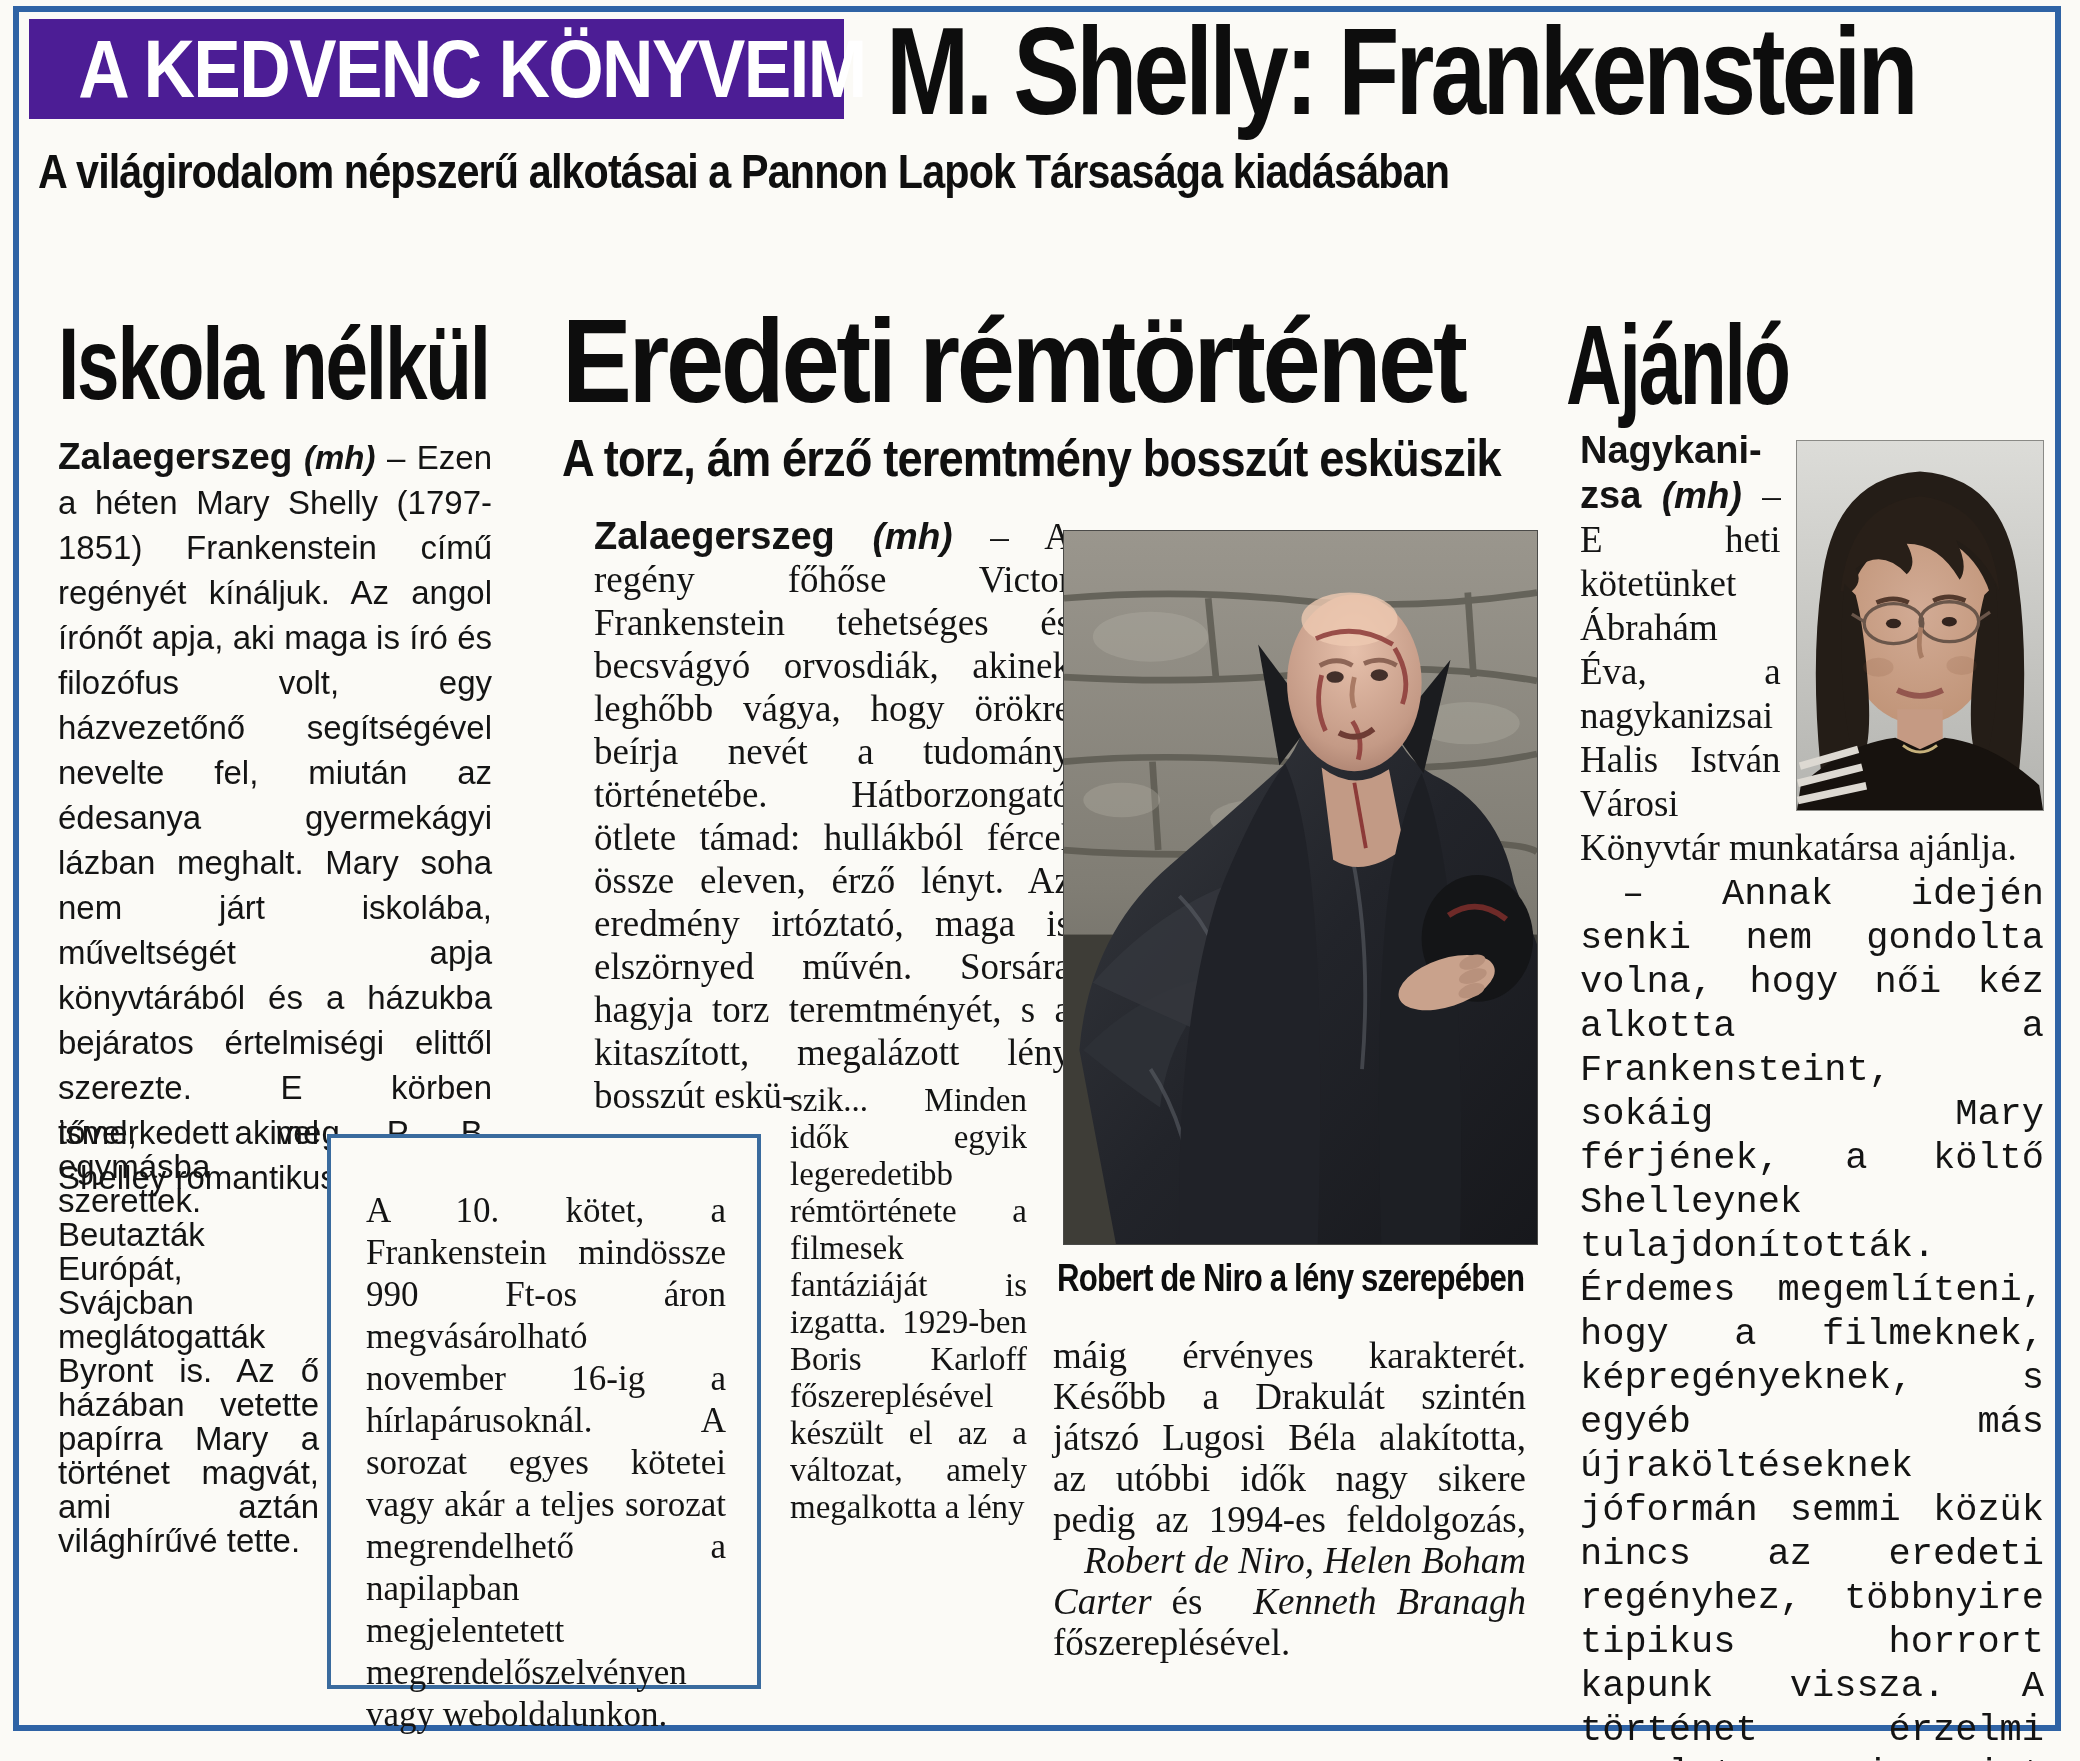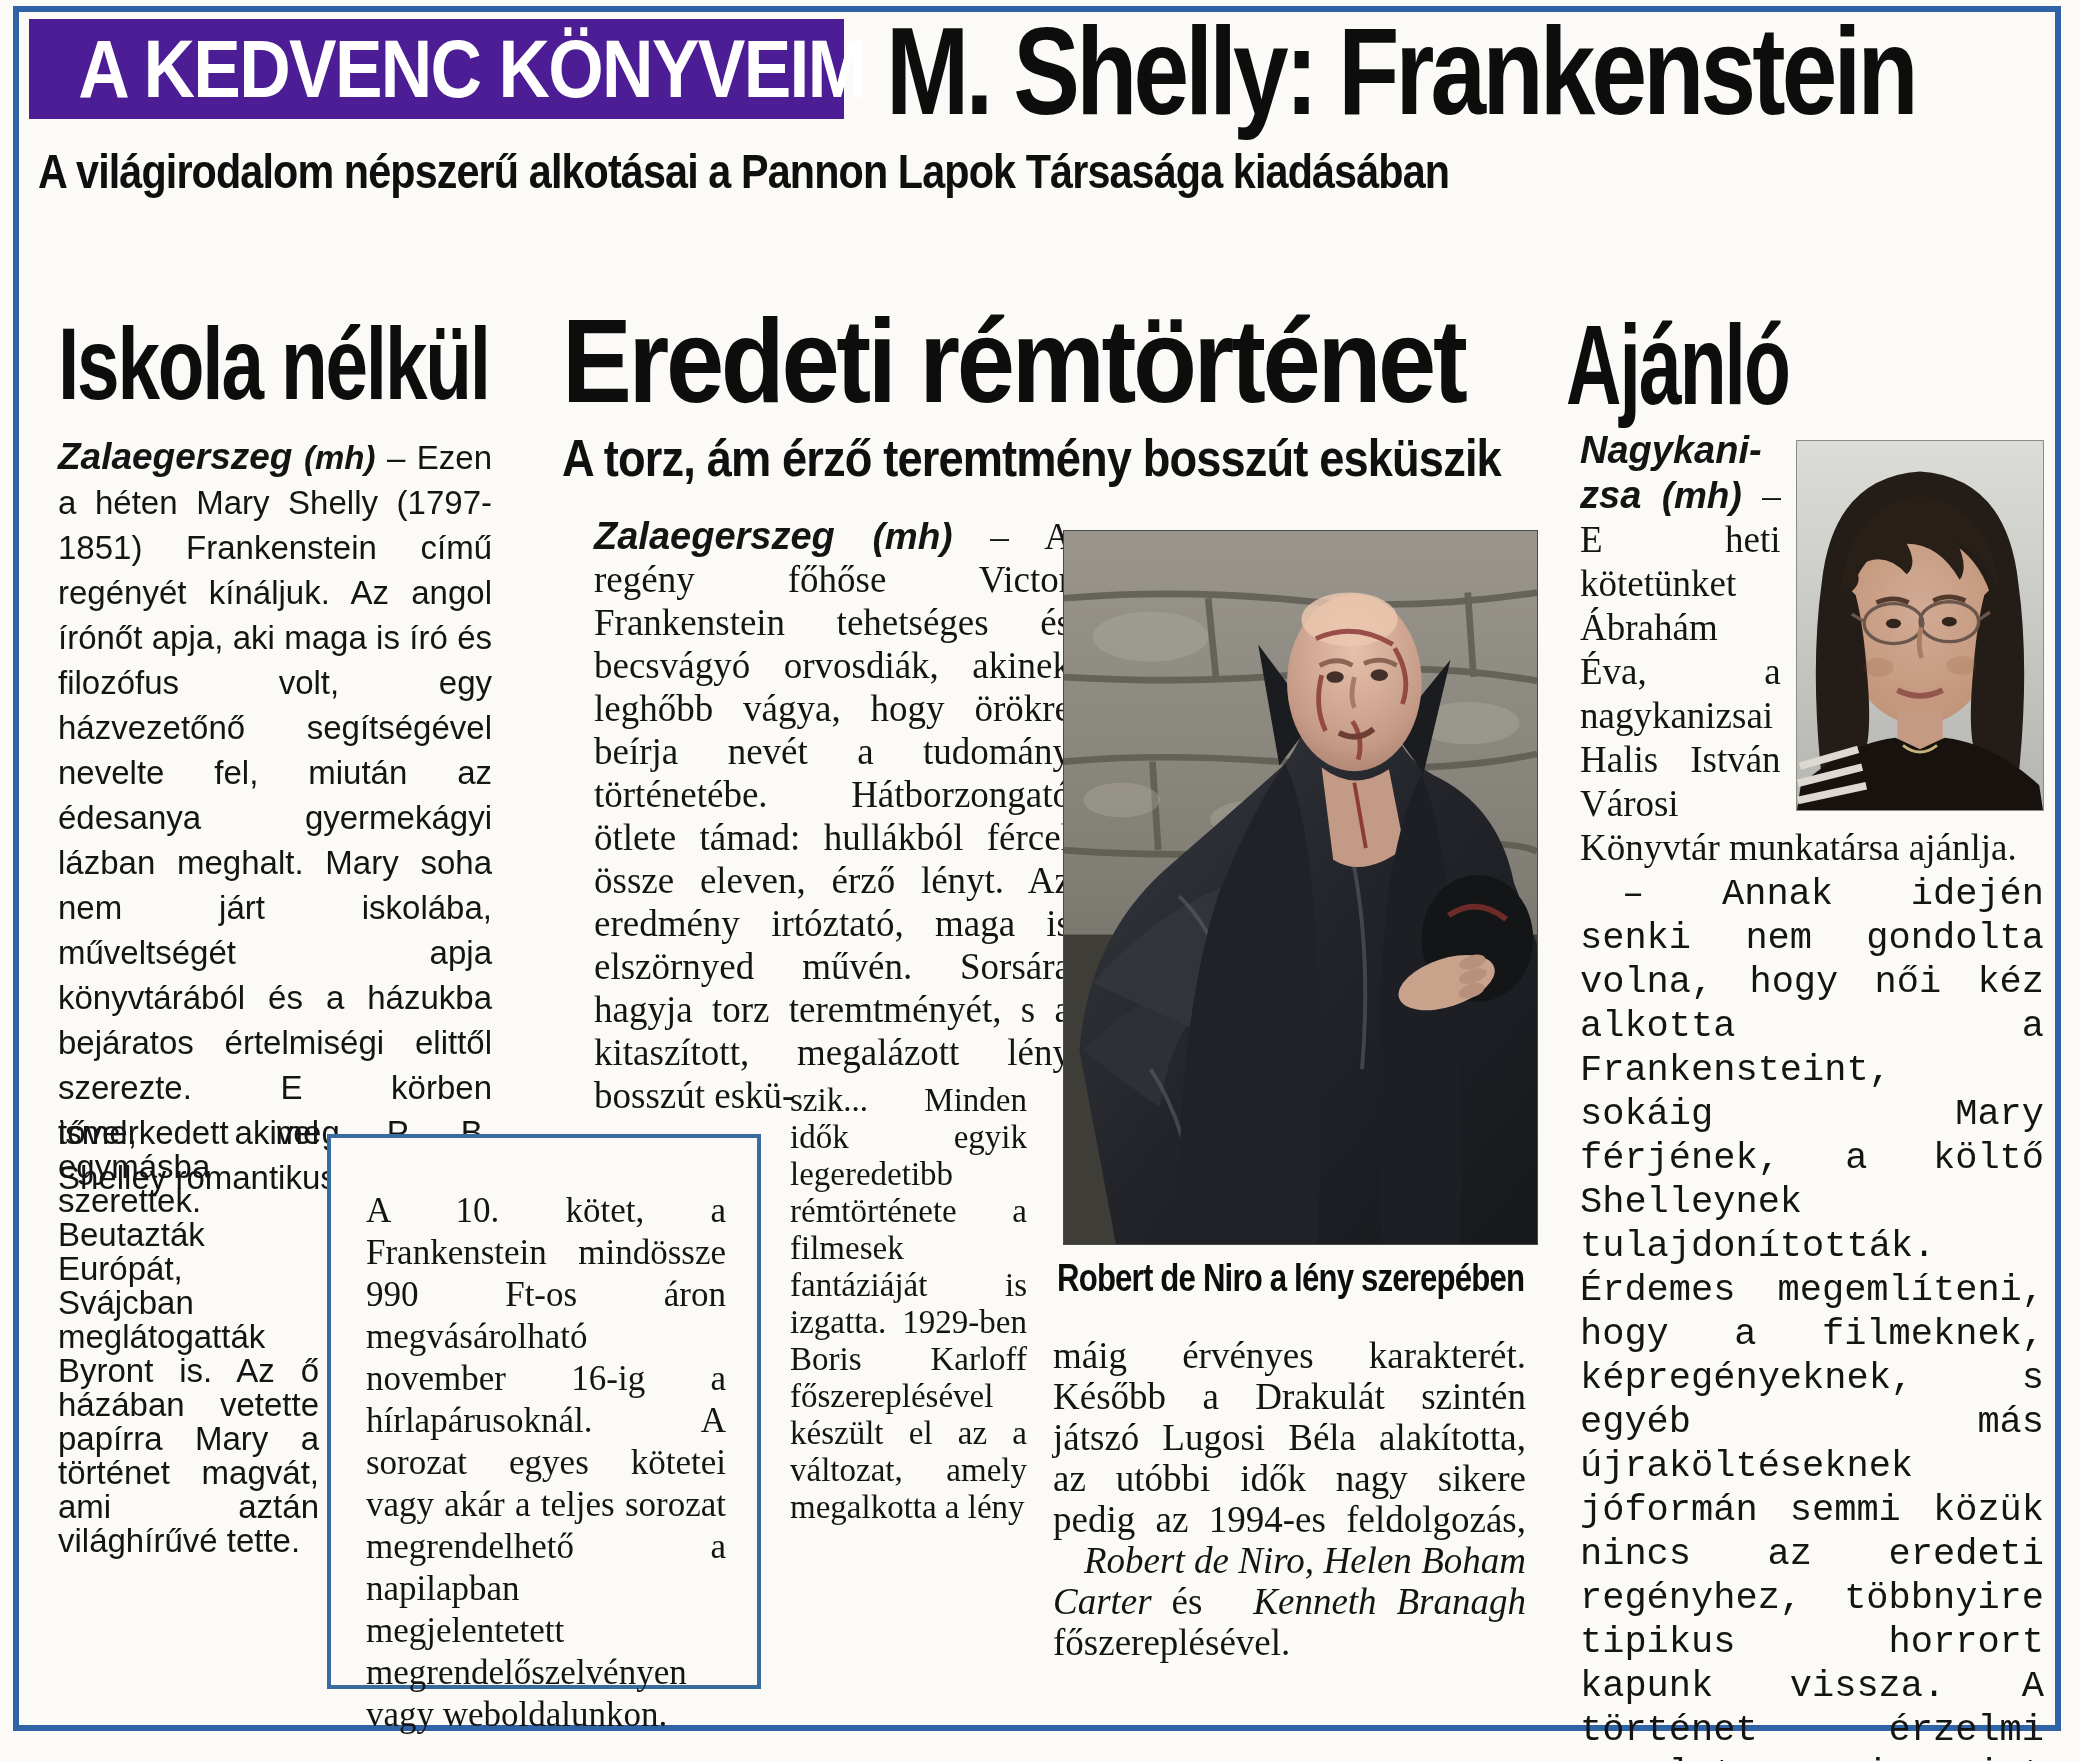--- a/index.html
+++ b/index.html
@@ -45,21 +45,21 @@
   .hl-left{left:58px;top:306px;font-size:102px;letter-spacing:-2.9px;transform:scaleX(.75);}
   .hl-main{left:562px;top:292px;font-size:119px;letter-spacing:-3.8px;transform:scaleX(.88);}
   .hl-rec{left:1566px;top:300px;font-size:113px;letter-spacing:-2.9px;transform:scaleX(.68);}
   .subhead{
     position:absolute;left:562px;top:428px;
     font-weight:bold;font-size:52px;letter-spacing:-1px;white-space:nowrap;
     transform:scaleX(.87);transform-origin:left top;color:#101010;
   }
   .col{position:absolute;text-align:justify;}
   .col p{margin:0;}
-  .dateline{font-weight:bold;font-style:italic;font-family:"Liberation Sans",sans-serif;}
+  .dateline{font-weight:bold;font-family:"Liberation Sans",sans-serif;}
   .dltag{font-style:italic;font-family:"Liberation Sans",sans-serif;font-weight:bold;}
   
   .left-p1{left:58px;top:434px;width:434px;font-size:33px;line-height:45px;}
   .left-p1 .dateline{font-size:37px;}
   .left-p2{left:58px;top:1116px;width:261px;font-size:33px;line-height:34px;}
   
   .serif{font-family:"Liberation Serif",serif;}
   .mid-p1{left:562px;top:515px;width:477px;font-size:37px;line-height:43px;margin-left:32px;}
   .mid-p1 .dateline{font-size:38px;}
   .mid-p2{left:790px;top:1082px;width:237px;font-size:33px;line-height:37px;}

